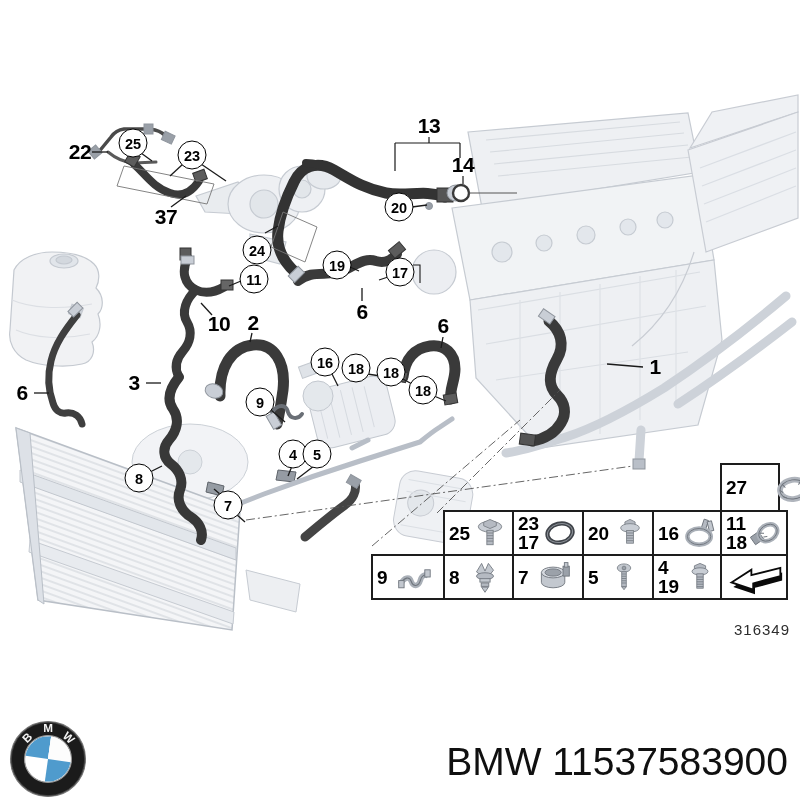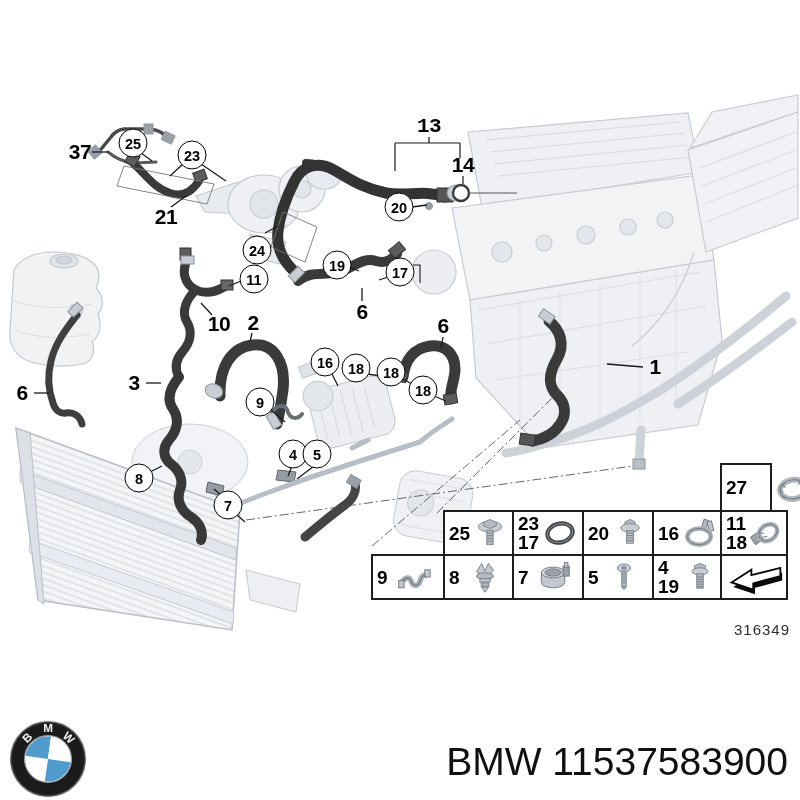--- a/index.html
+++ b/index.html
@@ -185,23 +185,23 @@
       <line x1="271" y1="410" x2="285" y2="422"></line>
       <line x1="150" y1="472" x2="162" y2="466"></line>
       <line x1="221" y1="495" x2="214" y2="489"></line>
       <line x1="236" y1="514" x2="245" y2="522"></line>
       <line x1="292" y1="466" x2="288" y2="476"></line>
       <line x1="314" y1="466" x2="297" y2="479"></line>
     </g>
 </svg>
 
 <div id="callout-layer">
-    <div class="callout plain" style="left: 80px; top: 152px;">37</div>
-    <div class="callout plain" style="left: 166px; top: 217px;">21</div>
-    <div class="callout plain" style="left: 429px; top: 126px; font-family: Liberation Mono, monospace;">13</div>
+    <div class="callout plain" style="left: 80px; top: 152px;">22</div>
+    <div class="callout plain" style="left: 166px; top: 217px;">37</div>
+    <div class="callout plain" style="left: 429px; top: 126px;">13</div>
     <div class="callout plain" style="left: 463px; top: 165px;">14</div>
     <div class="callout plain" style="left: 219px; top: 324px; text-align: right;">10</div>
     <div class="callout plain" style="left: 253px; top: 323px;">2</div>
     <div class="callout plain" style="left: 134px; top: 383px;">3</div>
     <div class="callout plain" style="left: 22px; top: 393px;">6</div>
     <div class="callout plain" style="left: 362px; top: 312px;">6</div>
     <div class="callout plain" style="left: 443px; top: 326px;">6</div>
     <div class="callout plain" style="left: 655px; top: 367px;">1</div>
     <div class="callout circled" style="left: 133px; top: 143px;">25</div>
     <div class="callout circled" style="left: 192px; top: 155px;">23</div>
@@ -215,21 +215,21 @@
     <div class="callout circled" style="left: 391px; top: 372px;">18</div>
     <div class="callout circled" style="left: 423px; top: 390px;">18</div>
     <div class="callout circled" style="left: 260px; top: 402px;">9</div>
     <div class="callout circled" style="left: 139px; top: 478px;">8</div>
     <div class="callout circled" style="left: 228px; top: 505px;">7</div>
     <div class="callout circled" style="left: 293px; top: 454px;">4</div>
     <div class="callout circled" style="left: 317px; top: 454px;">5</div>
   </div>
 
 <div id="grid-layer">
-    <div class="cell" style="left: 720px; top: 463px; width: 52px; height: 49px; gap: 28px;">
+    <div class="cell" style="left: 720px; top: 463px; width: 60px; height: 49px; gap: 28px;">
       <div class="nums">
         <div>27</div>
       </div>
       <div class="cellicon">
         <svg width="44" height="40" viewBox="0 0 46 40">
           <g transform="rotate(-8 22 20)" stroke="#6f757d" stroke-width="1">
             <ellipse cx="19" cy="21" rx="14" ry="10" fill="none" stroke="#b0b5bd" stroke-width="6"></ellipse>
             <ellipse cx="19" cy="21" rx="14" ry="10" fill="none" stroke="#6f757d" stroke-width="1"></ellipse>
             <path d="M8,14 l3,4 M5,20 l3,3 M7,27 l4,2 M28,13 l-3,4" fill="none"></path>
             <rect x="31" y="11" width="10" height="13" fill="#aab0b8"></rect>

